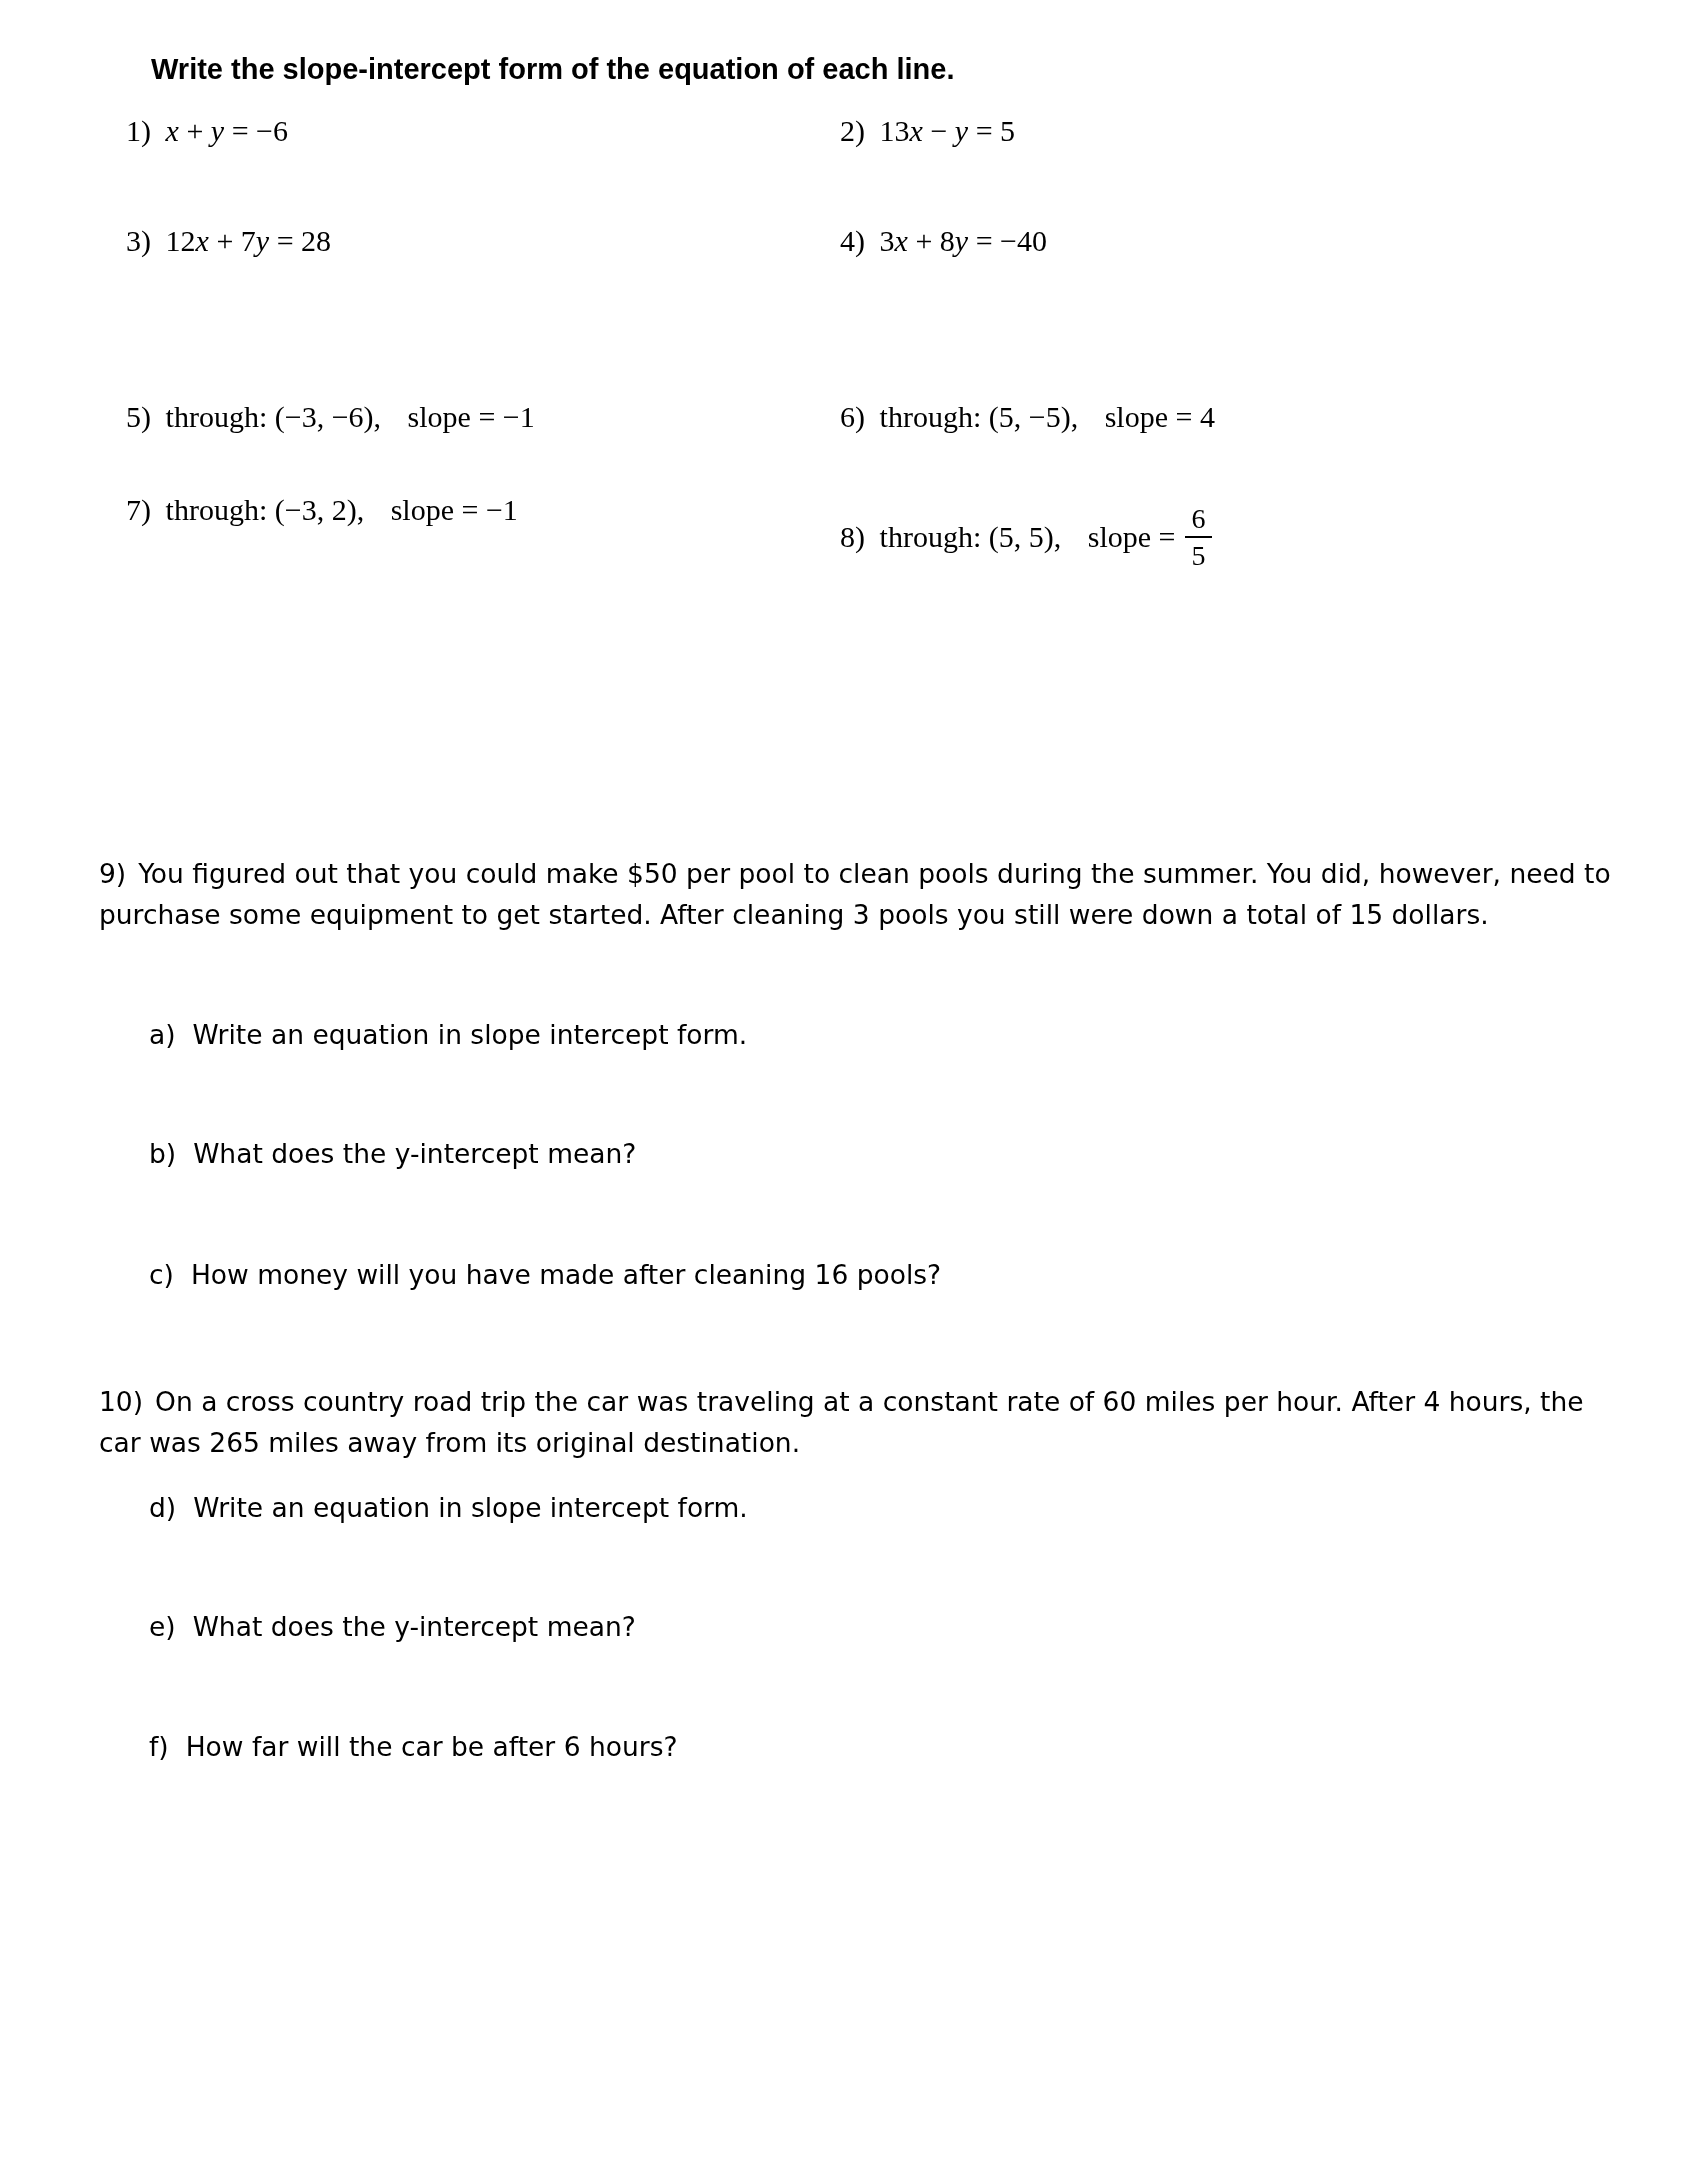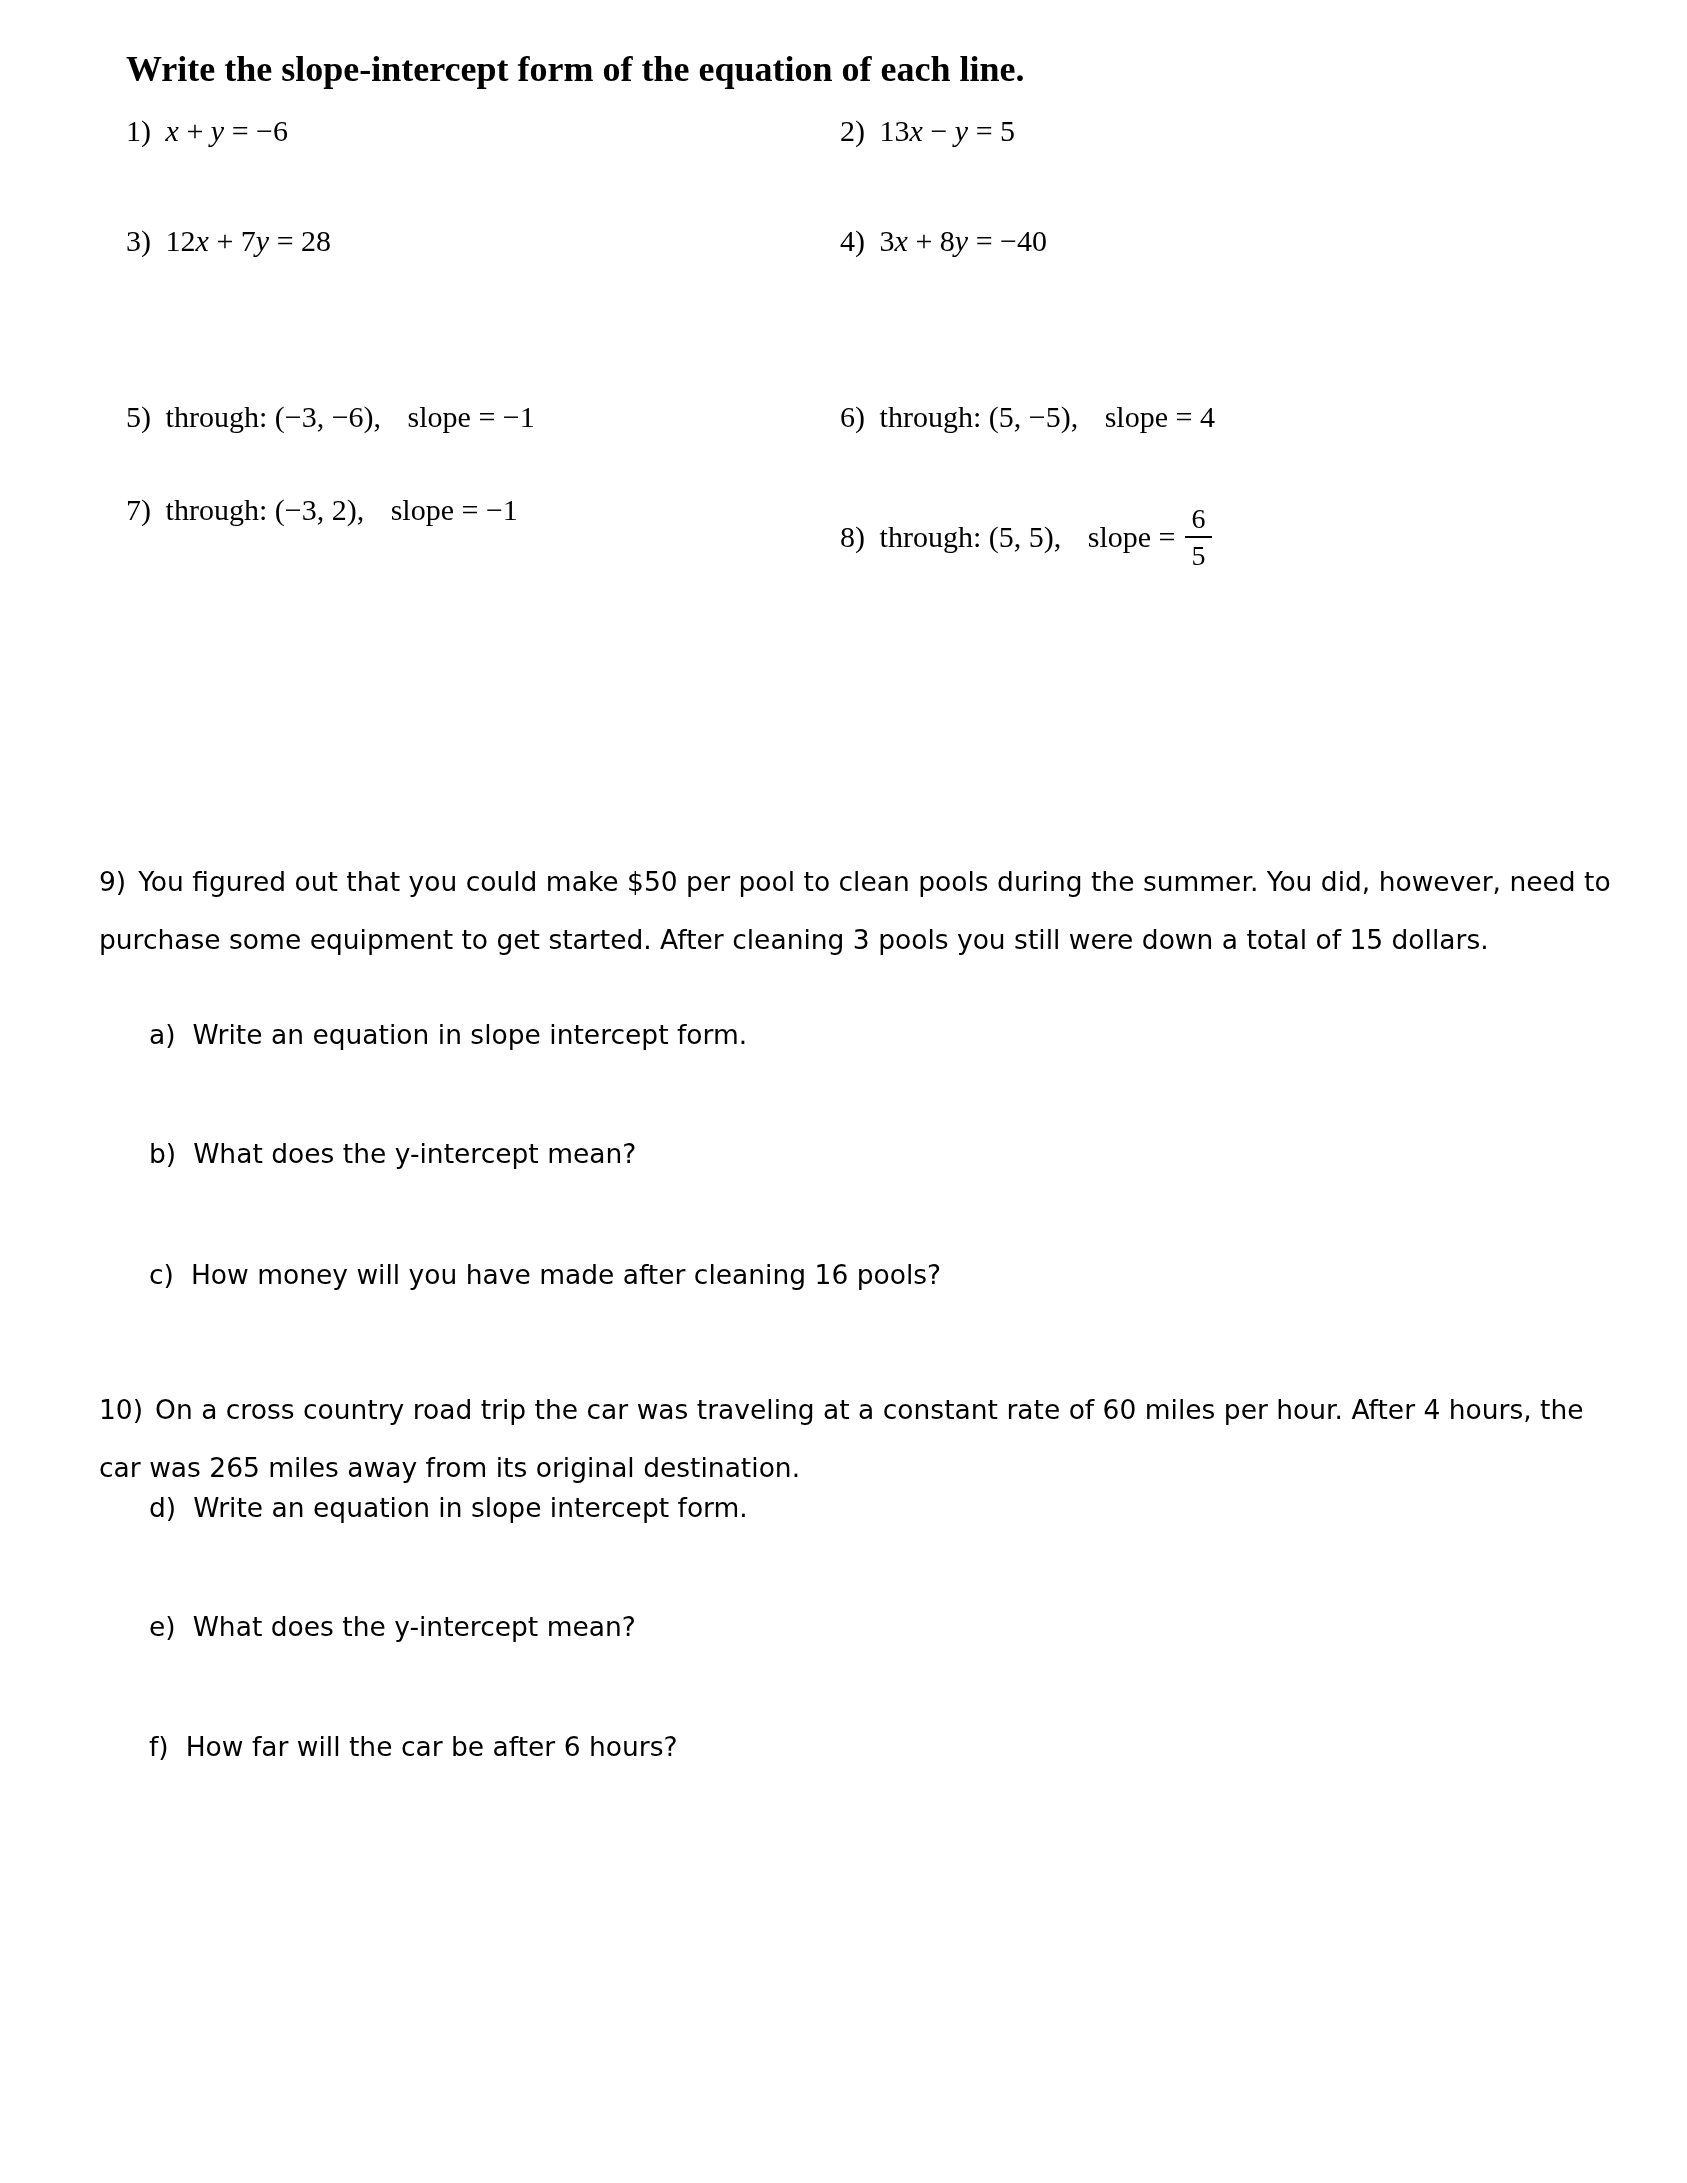--- a/index.html
+++ b/index.html
@@ -9,25 +9,26 @@
     height: 2183px;
     background: #ffffff;
     color: #000000;
     font-family: "Liberation Serif", serif;
     overflow: hidden;
   }
 
   
   .math-heading {
     position: absolute;
-    font-family: Liberation Serif, serif;
+    font-family: Liberation Sans, sans-serif;
     font-weight: bold;
-    font-size: 36px;
+    font-size: 29px;
     line-height: 38px;
     color: #000;
+    margin-left: 25px;
   }
   .math-problem {
     position: absolute;
     font-family: "Liberation Serif", serif;
     font-size: 30px;
     line-height: 34px;
     white-space: nowrap;
     display: flex;
     align-items: center;
   }
@@ -45,21 +46,21 @@
     margin-left: 9.3px;
   }
   .frac .num { border-bottom: 2px solid #000; padding: 0 6.6px 1.3px 6.6px; }
   .frac .den { padding-top: 1.3px; }
 
   
   .word-problem {
     position: absolute;
     font-family: "DejaVu Sans", sans-serif;
     font-size: 26.5px;
-    line-height: 58px;
+    line-height: 41px;
     color: #000;
   }
   .word-problem .wp-label { margin-right: 12px; }
   .word-part {
     position: absolute;
     font-family: "DejaVu Sans", sans-serif;
     font-size: 26.5px;
     line-height: 38px;
     white-space: nowrap;
     display: flex;

